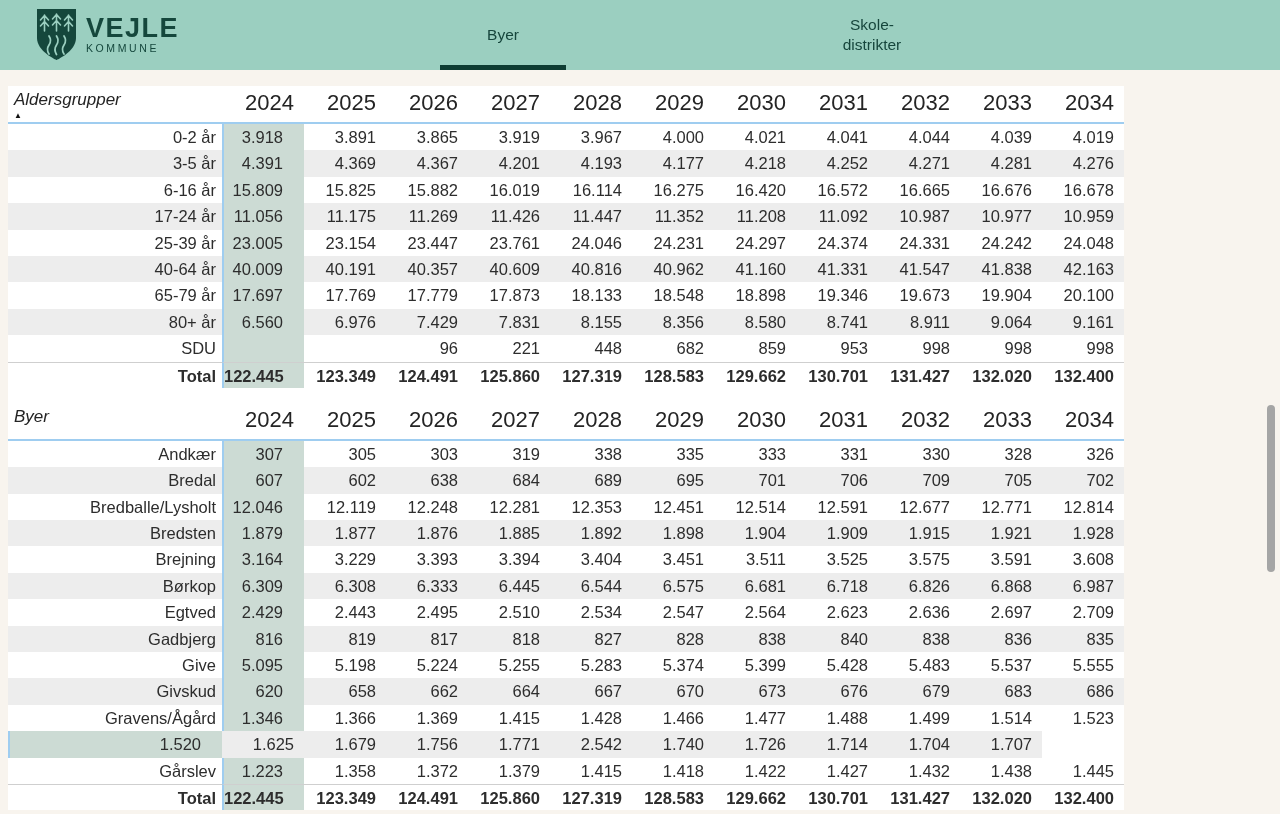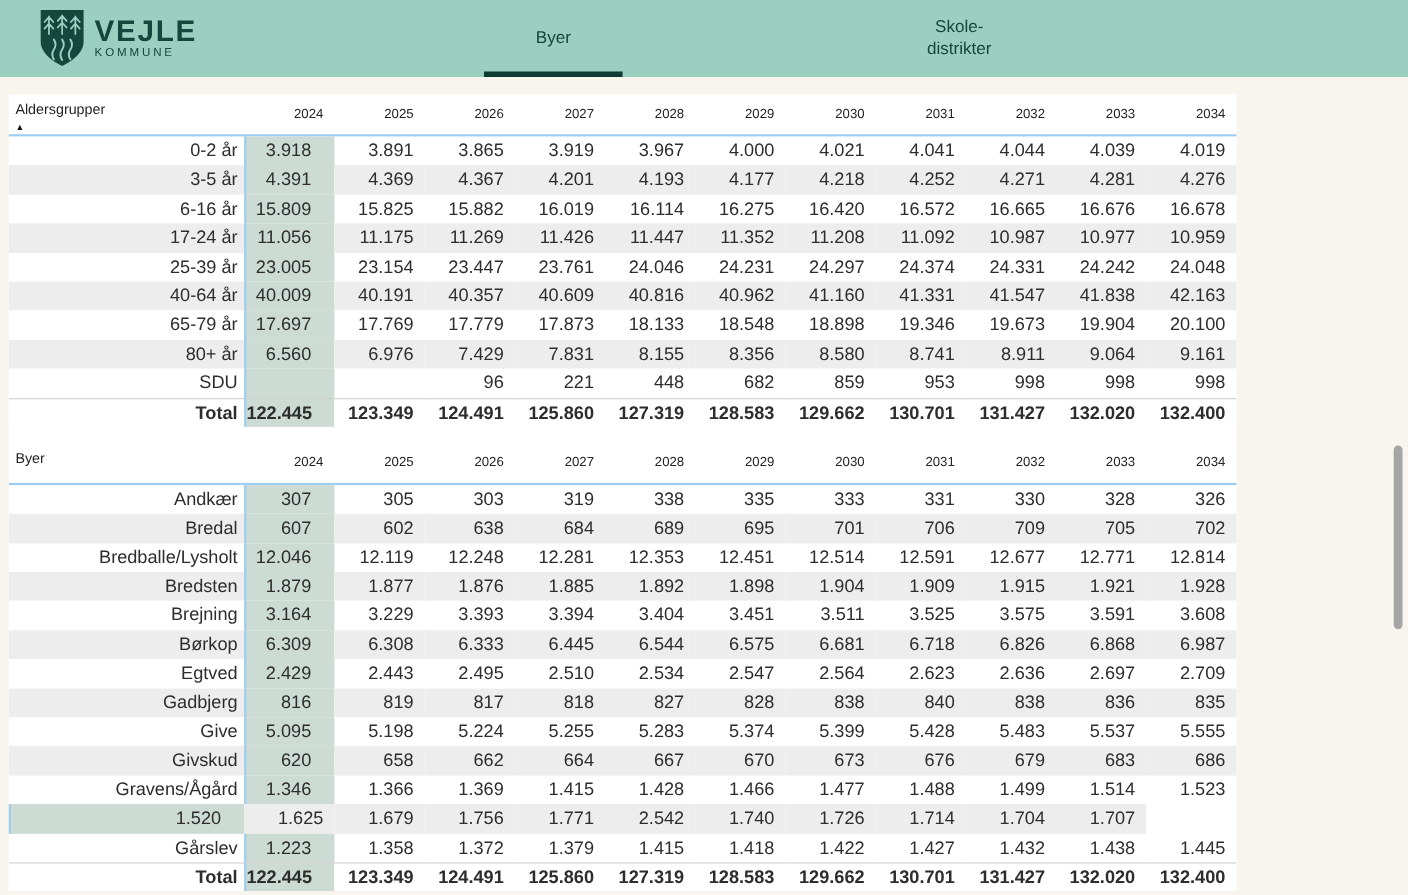--- a/index.html
+++ b/index.html
@@ -29,24 +29,24 @@
   .tab-skole{left:809px;width:126px;}
   .tab-active-bar{position:absolute;bottom:0;left:0;width:100%;height:5px;background:var(--tab-underline);}
   .content{position:absolute;top:86px;left:8px;width:1116px;background:var(--table-bg);}
   .data-table{background:var(--table-bg);}
   .data-table + .data-table{margin-top:15px;}
   .trow{display:grid;grid-template-columns:214px repeat(11,82px);}
   .cell{text-align:right;padding-right:10px;font-size:16.5px;line-height:26.4px;height:26.4px;
     white-space:nowrap;overflow:hidden;}
   .thead{border-bottom:2px solid var(--blue-line);}
   .thead .cell{height:36px;}
-  .thead .cell.year{font-size:12px;line-height:34px;color:#242424;cursor:pointer;}
+  .thead .cell.year{font-size:22px;line-height:34px;color:#242424;cursor:pointer;}
   .head-label{display:flex;flex-direction:column;align-items:flex-start;text-align:left;
     padding-left:6px;cursor:pointer;}
-  .head-label-text{font-size:13px;line-height:22px;padding-top:3px;color:#242424;}
+  .head-label-text{font-size:17px;line-height:22px;padding-top:3px;color:#242424;font-style:italic;}
   .sort-arrow{font-size:8px;line-height:10px;color:#111;}
   .stripe .cell{background:var(--stripe);}
   .cell.hl{background:var(--highlight);border-left:2px solid var(--blue-line);padding-right:21px;}
   .stripe .cell.hl{background:var(--highlight);}
   .total .cell{border-top:1px solid #cfcfcf;font-weight:700;background:var(--table-bg);}
   .total .cell.hl{background:var(--highlight);}
   .bold{font-weight:700;}
   .label-cell{padding-right:6px;}
   .scroll-thumb{position:absolute;right:5px;top:405px;width:8px;height:167px;border-radius:4px;
     background:var(--scrollbar);cursor:grab;}

